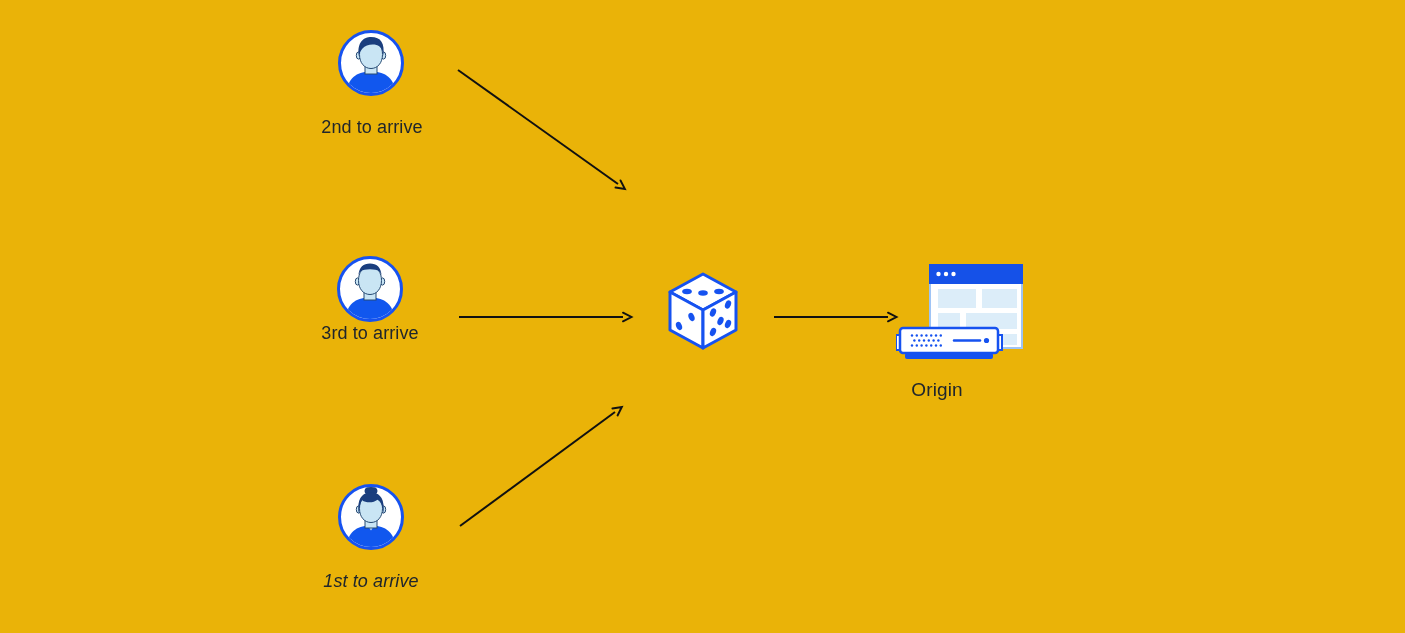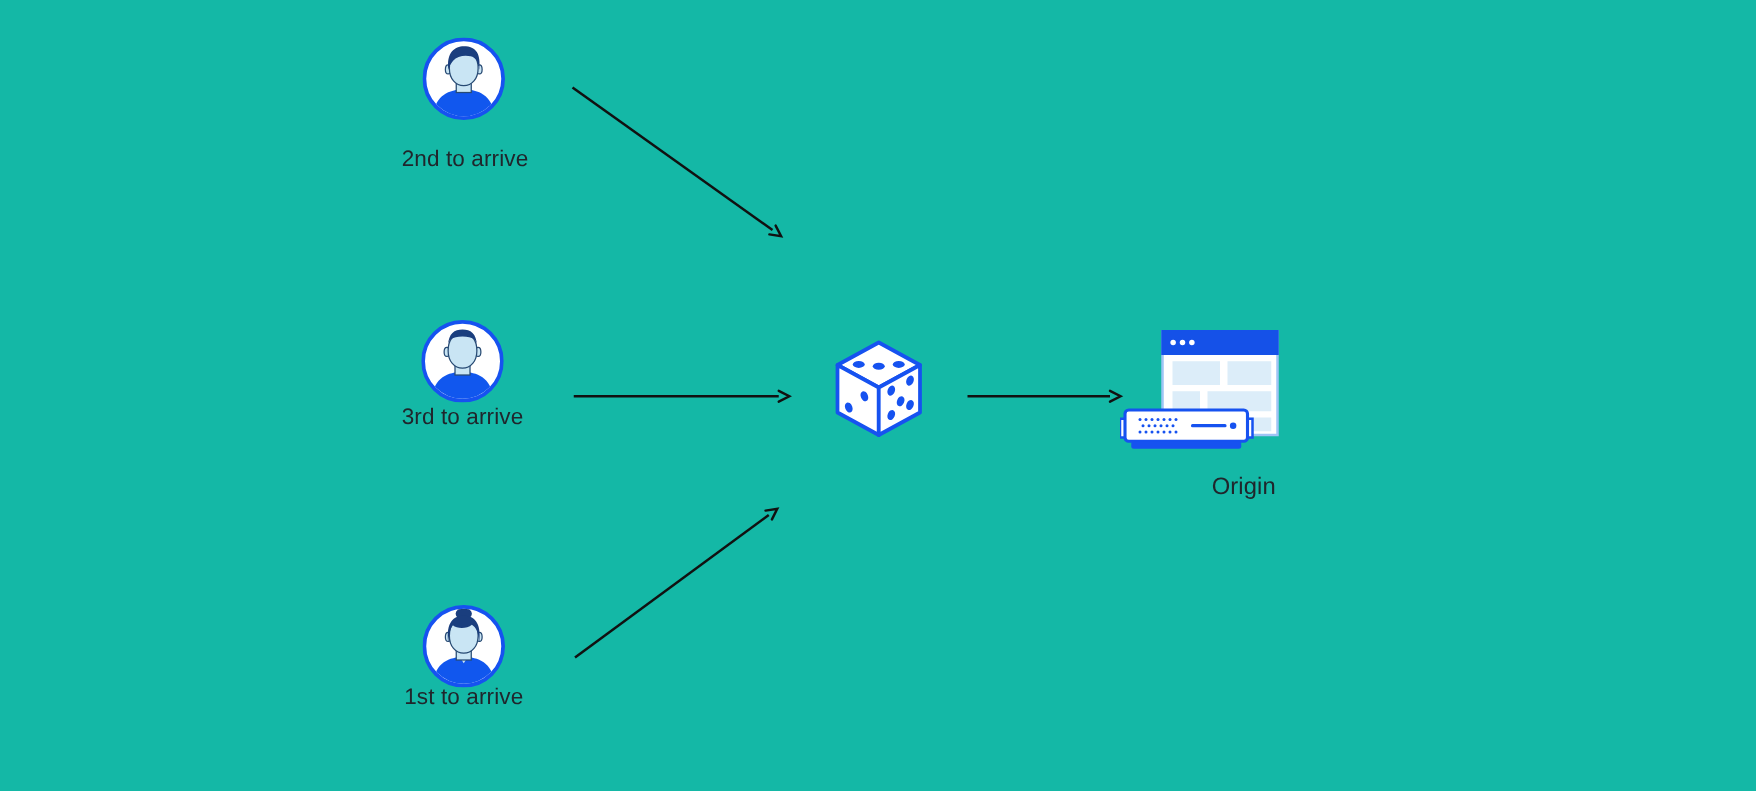--- a/index.html
+++ b/index.html
@@ -1,20 +1,20 @@
 <!DOCTYPE html>
 <html><head>
 <meta charset="utf-8">
 <style>
   html, body { margin: 0; padding: 0; background: #ffffff; }
   .canvas {
     position: relative;
     width: 1405px;
     height: 633px;
-    background: #14b8a6;
+    background: #eab308;
     overflow: hidden;
     font-family: "Liberation Sans", sans-serif;
   }
   .avatar { position: absolute; width: 66px; height: 66px; }
   .node-label {
     position: absolute;
     width: 150px;
     text-align: center;
     font-size: 18px;
     line-height: 22px;
@@ -90,21 +90,21 @@
       <path d="M8,66 C9,46 21,41.5 33,41.5 C45,41.5 57,46 58,66 Z" fill="#1157ee"></path>
       <path d="M30,42 L33,46.5 L36,42 Z" fill="#c9e5f4"></path>
       <rect x="27" y="28" width="12" height="16" fill="#c9e5f4" stroke="#274a73" stroke-width="1"></rect>
       <ellipse cx="20.5" cy="25.5" rx="2.2" ry="3.6" fill="#c9e5f4" stroke="#274a73" stroke-width="1"></ellipse>
       <ellipse cx="45.5" cy="25.5" rx="2.2" ry="3.6" fill="#c9e5f4" stroke="#274a73" stroke-width="1"></ellipse>
       <path d="M33,10.5 C41,10.5 44.5,17 44.5,24.5 C44.5,33 39.5,38.5 33,38.5 C26.5,38.5 21.5,33 21.5,24.5 C21.5,17 25,10.5 33,10.5 Z" fill="#c9e5f4" stroke="#274a73" stroke-width="1"></path>
       <ellipse cx="33" cy="7" rx="6.5" ry="4.8" fill="#1a3e7e"></ellipse>
       <path d="M20.6,30 C18.6,13.5 25,8.5 33,8.5 C41,8.5 47.4,13.5 45.4,30 C44.9,22 43,18 39.5,15.8 C35.5,19.2 27.5,19 24.3,16.2 C22,19 21.1,24 20.6,30 Z" fill="#1a3e7e"></path>
     </g>
   </svg>
-  <div class="node-label" style="left:296px; top:546px;">1st to arrive</div>
+  <div class="node-label" style="left:296px; top:570px;font-style:italic;">1st to arrive</div>
 
   <svg class="dice" viewBox="0 0 72 80">
     <g stroke="#1652f0" stroke-width="3" stroke-linejoin="round" fill="#ffffff">
       <polygon points="36,3 69,21 36,39 3,21"></polygon>
       <polygon points="3,21 36,39 36,77 3,59"></polygon>
       <polygon points="69,21 36,39 36,77 69,59"></polygon>
     </g>
     <g fill="#1652f0">
       <ellipse cx="20" cy="20.5" rx="4.8" ry="2.8"></ellipse>
       <ellipse cx="36" cy="22" rx="4.8" ry="2.8"></ellipse>
@@ -156,15 +156,15 @@
           <circle cx="25.6" cy="83.5" r="1.2"></circle>
           <circle cx="30.4" cy="83.5" r="1.2"></circle>
           <circle cx="35.2" cy="83.5" r="1.2"></circle>
           <circle cx="40" cy="83.5" r="1.2"></circle>
           <circle cx="44.8" cy="83.5" r="1.2"></circle>
       </g>
       <line x1="58" y1="78.5" x2="84" y2="78.5" stroke="#1652f0" stroke-width="2.5" stroke-linecap="round"></line>
       <circle cx="90.5" cy="78.5" r="2.6" fill="#1652f0"></circle>
     </g>
   </svg>
-  <div class="node-label origin-label" style="left:920px; top:379px;">Origin</div>
+  <div class="node-label origin-label" style="left:862px; top:379px;">Origin</div>
 
 </div>
 
 </body></html>

